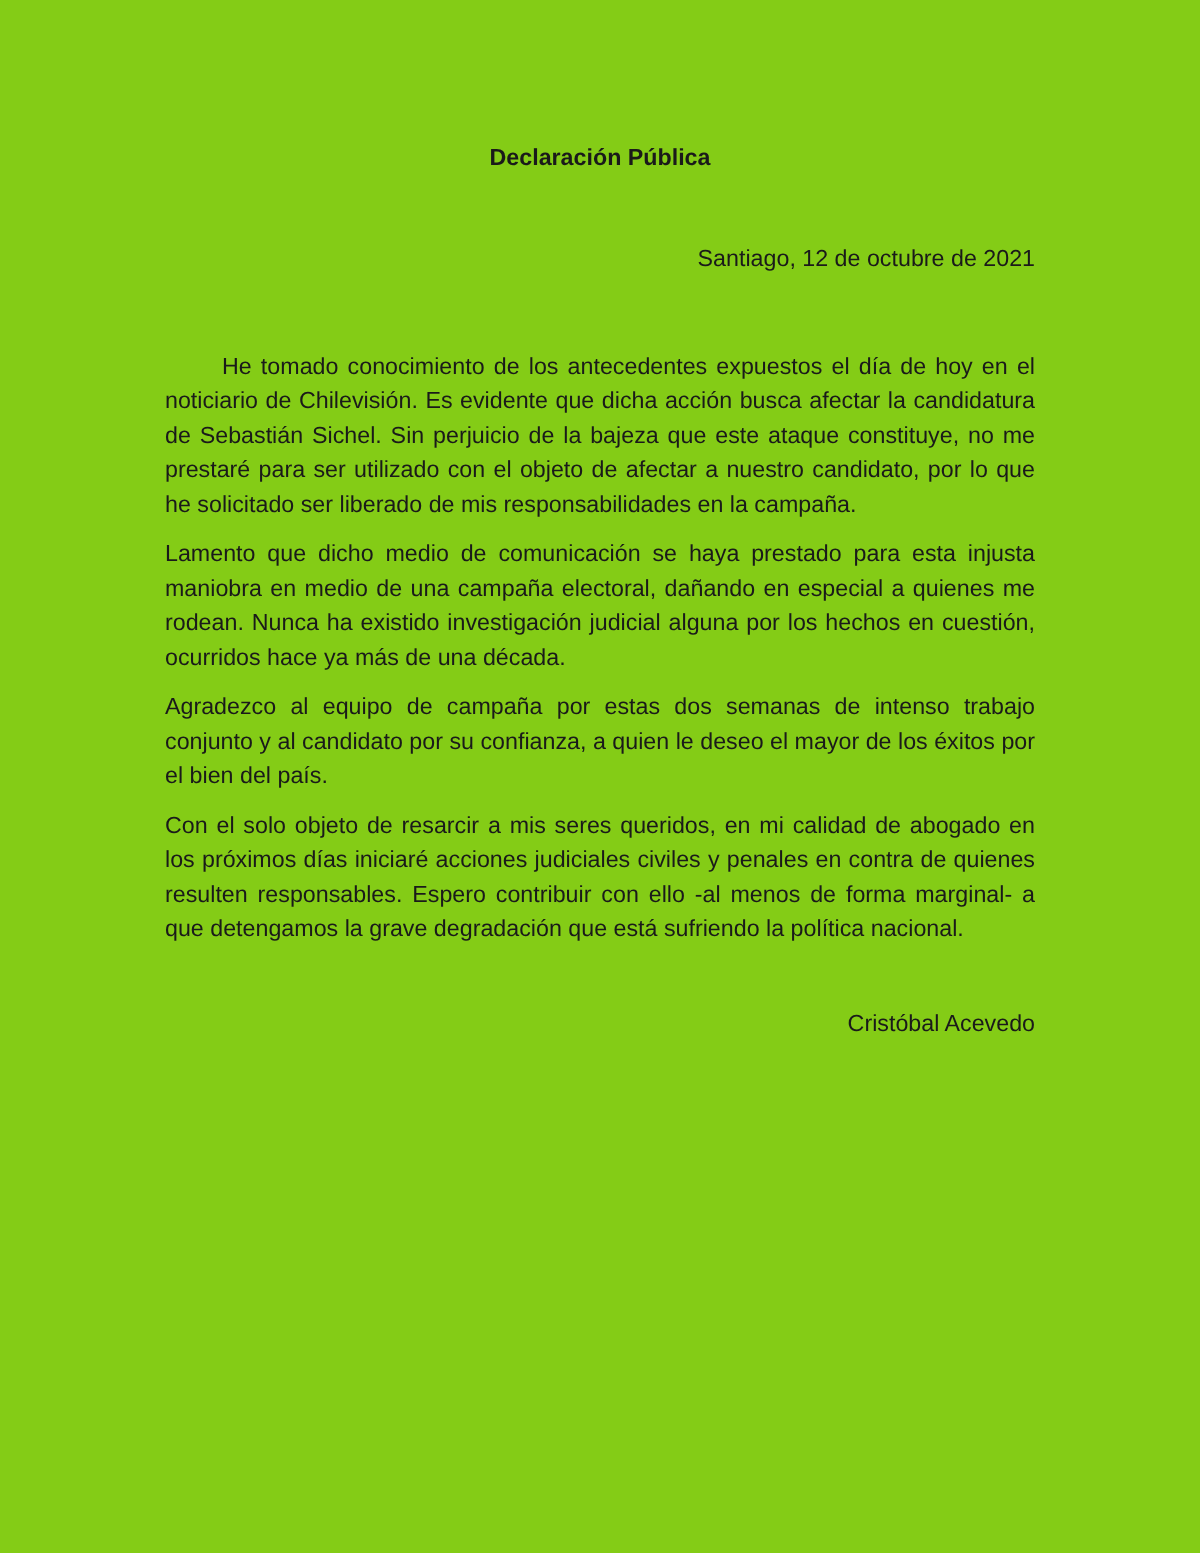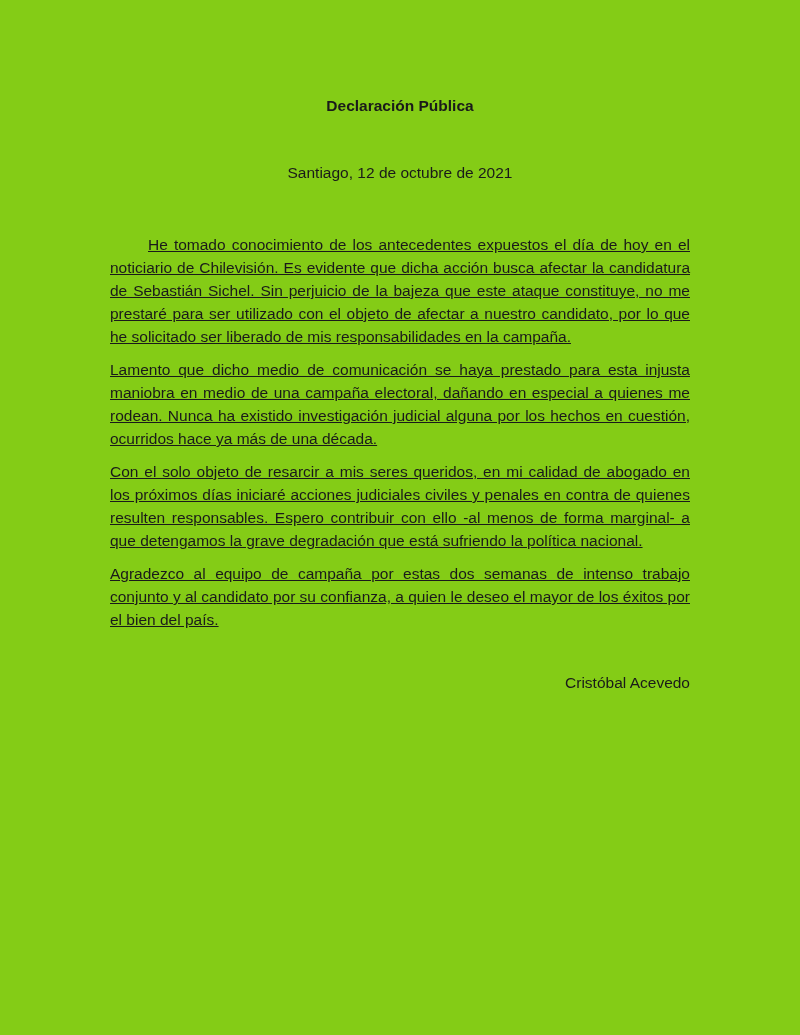--- a/index.html
+++ b/index.html
@@ -20,34 +20,33 @@
     overflow: hidden;
   }
   .title {
     font-size: 15.5px;
     font-weight: bold;
     text-align: center;
     margin: 0;
     line-height: 21px;
   }
   .dateline {
-    text-align: center;
+    text-align: right;
     font-size: 15.5px;
     line-height: 21px;
     margin-top: 46px;
   }
   .body-text {
     margin-top: 50px;
   }
   .para {
     font-size: 15.5px;
     line-height: 23px;
     text-align: justify;
     margin: 0 0 10px 0;
-    text-decoration: underline;
   }
   .para.indent-first {
     text-indent: 38px;
   }
   .signature {
     margin-top: 40px;
     font-size: 15.5px;
     line-height: 23px;
     text-align: right;
   }
@@ -58,19 +57,19 @@
 <div class="page" style="background: #84cc16; color: rgb(26, 26, 26);">
   <h1 class="title">Declaración Pública</h1>
 
   <div class="dateline">Santiago, 12 de octubre de 2021</div>
 
   <div class="body-text">
     <p class="para indent-first">He tomado conocimiento de los antecedentes expuestos el día de hoy en el noticiario de Chilevisión. Es evidente que dicha acción busca afectar la candidatura de Sebastián Sichel. Sin perjuicio de la bajeza que este ataque constituye, no me prestaré para ser utilizado con el objeto de afectar a nuestro candidato, por lo que he solicitado ser liberado de mis responsabilidades en la campaña.</p>
 
     <p class="para">Lamento que dicho medio de comunicación se haya prestado para esta injusta maniobra en medio de una campaña electoral, dañando en especial a quienes me rodean. Nunca ha existido investigación judicial alguna por los hechos en cuestión, ocurridos hace ya más de una década.</p>
 
+    <p class="para">Agradezco al equipo de campaña por estas dos semanas de intenso trabajo conjunto y al candidato por su confianza, a quien le deseo el mayor de los éxitos por el bien del país.</p>
+
     <p class="para">Con el solo objeto de resarcir a mis seres queridos, en mi calidad de abogado en los próximos días iniciaré acciones judiciales civiles y penales en contra de quienes resulten responsables. Espero contribuir con ello -al menos de forma marginal- a que detengamos la grave degradación que está sufriendo la política nacional.</p>
-
-    <p class="para">Agradezco al equipo de campaña por estas dos semanas de intenso trabajo conjunto y al candidato por su confianza, a quien le deseo el mayor de los éxitos por el bien del país.</p>
   </div>
 
   <div class="signature">Cristóbal Acevedo</div>
 </div>
 
 </body></html>

